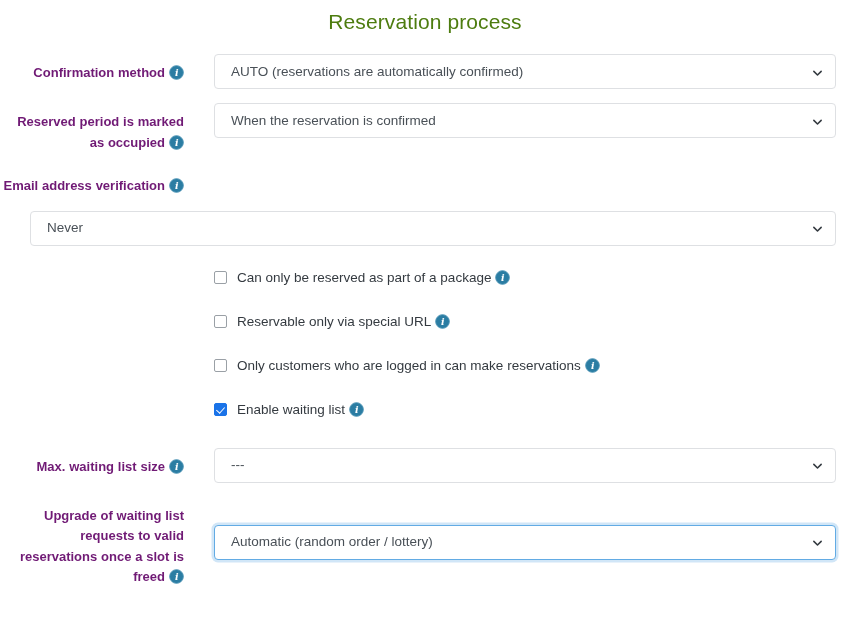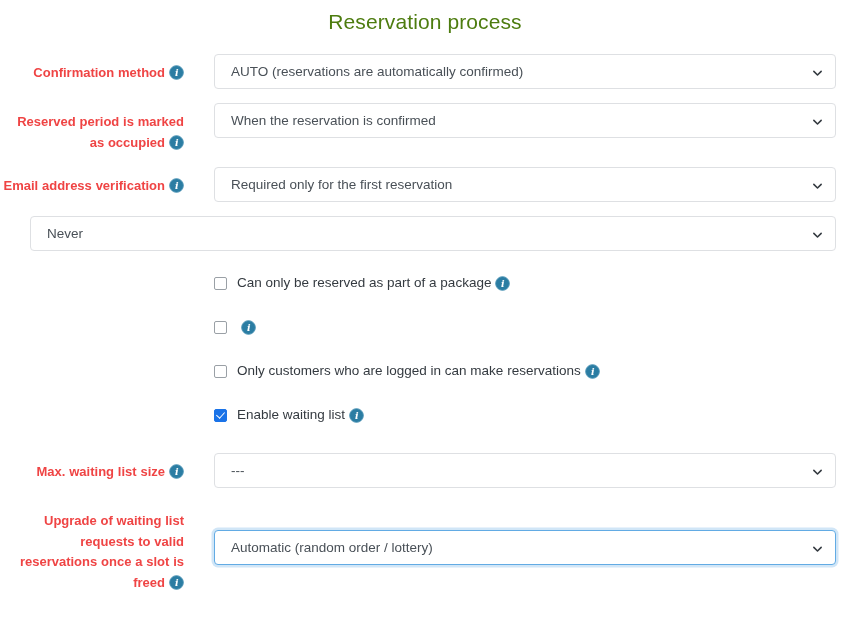--- a/index.html
+++ b/index.html
@@ -36,21 +36,21 @@
     align-items: flex-start;
     margin-bottom: 14px;
   }
 
   .label-col {
     width: 184px;
     flex: 0 0 184px;
     text-align: right;
     font-size: 13px;
     font-weight: bold;
-    color: #ef4444;
+    color: #701a75;
     line-height: 20.5px;
     padding-top: 9px;
     word-spacing: 0.2px;
   }
 
   .field-col {
     flex: 1 1 auto;
     padding-left: 30px;
     padding-right: 14px;
   }
@@ -192,28 +192,20 @@
       </div>
     </div>
   </div>
 
   <div class="form-row">
     <div class="label-col"><span>Email address verification</span><span class="info-icon"><svg viewBox="0 0 16 16" width="15" height="15">
             <circle cx="8" cy="8" r="7.3" fill="#2b7da3"></circle>
             <circle cx="8" cy="8" r="7.3" fill="none" stroke="#4c93b4" stroke-width="1"></circle>
             <text x="8.4" y="12" font-family="DejaVu Serif, serif" font-size="10" font-style="italic" font-weight="bold" fill="#ffffff" text-anchor="middle">i</text>
           </svg></span></div>
-    <div class="field-col">
-      <div class="select-box">
-        <span class="select-value">Required only for the first reservation</span>
-        <span class="chevron"><svg viewBox="0 0 12 12" width="11" height="11">
-              <path d="M2 4.2 L6 8.2 L10 4.2" fill="none" stroke="#343a40" stroke-width="1.7" stroke-linecap="round" stroke-linejoin="round"></path>
-            </svg></span>
-      </div>
-    </div>
   </div>
 
   <div class="form-row">
     <div class="field-col">
       <div class="select-box">
         <span class="select-value">Never</span>
         <span class="chevron"><svg viewBox="0 0 12 12" width="11" height="11">
               <path d="M2 4.2 L6 8.2 L10 4.2" fill="none" stroke="#343a40" stroke-width="1.7" stroke-linecap="round" stroke-linejoin="round"></path>
             </svg></span>
       </div>
@@ -229,20 +221,21 @@
         <span class="check-label">Can only be reserved as part of a package</span>
         <span class="info-icon"><svg viewBox="0 0 16 16" width="15" height="15">
               <circle cx="8" cy="8" r="7.3" fill="#2b7da3"></circle>
               <circle cx="8" cy="8" r="7.3" fill="none" stroke="#4c93b4" stroke-width="1"></circle>
               <text x="8.4" y="12" font-family="DejaVu Serif, serif" font-size="10" font-style="italic" font-weight="bold" fill="#ffffff" text-anchor="middle">i</text>
             </svg></span>
       </div>
 
       <div class="check-row">
         <span class="cbox"></span>
+        <span class="check-label">Reservable only via special URL</span>
         <span class="info-icon"><svg viewBox="0 0 16 16" width="15" height="15">
               <circle cx="8" cy="8" r="7.3" fill="#2b7da3"></circle>
               <circle cx="8" cy="8" r="7.3" fill="none" stroke="#4c93b4" stroke-width="1"></circle>
               <text x="8.4" y="12" font-family="DejaVu Serif, serif" font-size="10" font-style="italic" font-weight="bold" fill="#ffffff" text-anchor="middle">i</text>
             </svg></span>
       </div>
 
       <div class="check-row">
         <span class="cbox"></span>
         <span class="check-label">Only customers who are logged in can make reservations</span>

